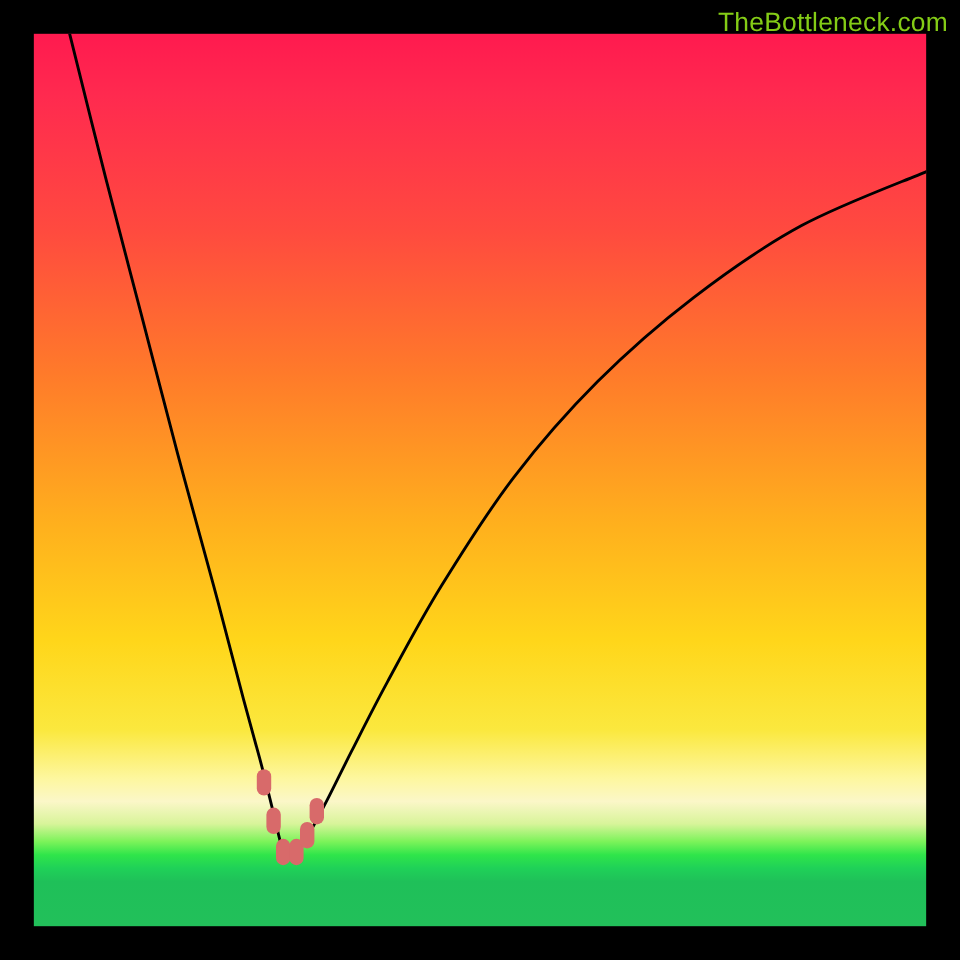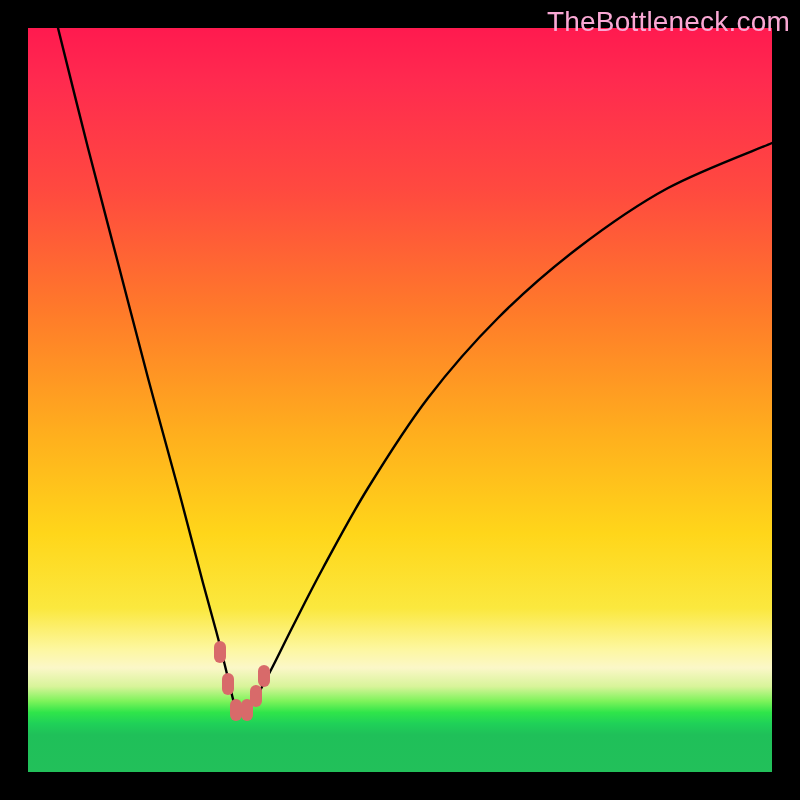--- a/index.html
+++ b/index.html
@@ -16,22 +16,22 @@
     top: 0;
     left: 0;
     width: 800px;
     height: 800px;
     background: #000;
   }
   .watermark {
     position: absolute;
     top: 6px;
     right: 10px;
-    color: #f9a8d4;
-    font-size: 28px;
+    color: #84cc16;
+    font-size: 22px;
     font-weight: 400;
     letter-spacing: 0.2px;
     z-index: 50;
   }
   .plot {
     position: absolute;
     left: 28px;
     top: 28px;
     width: 744px;
     height: 744px;

